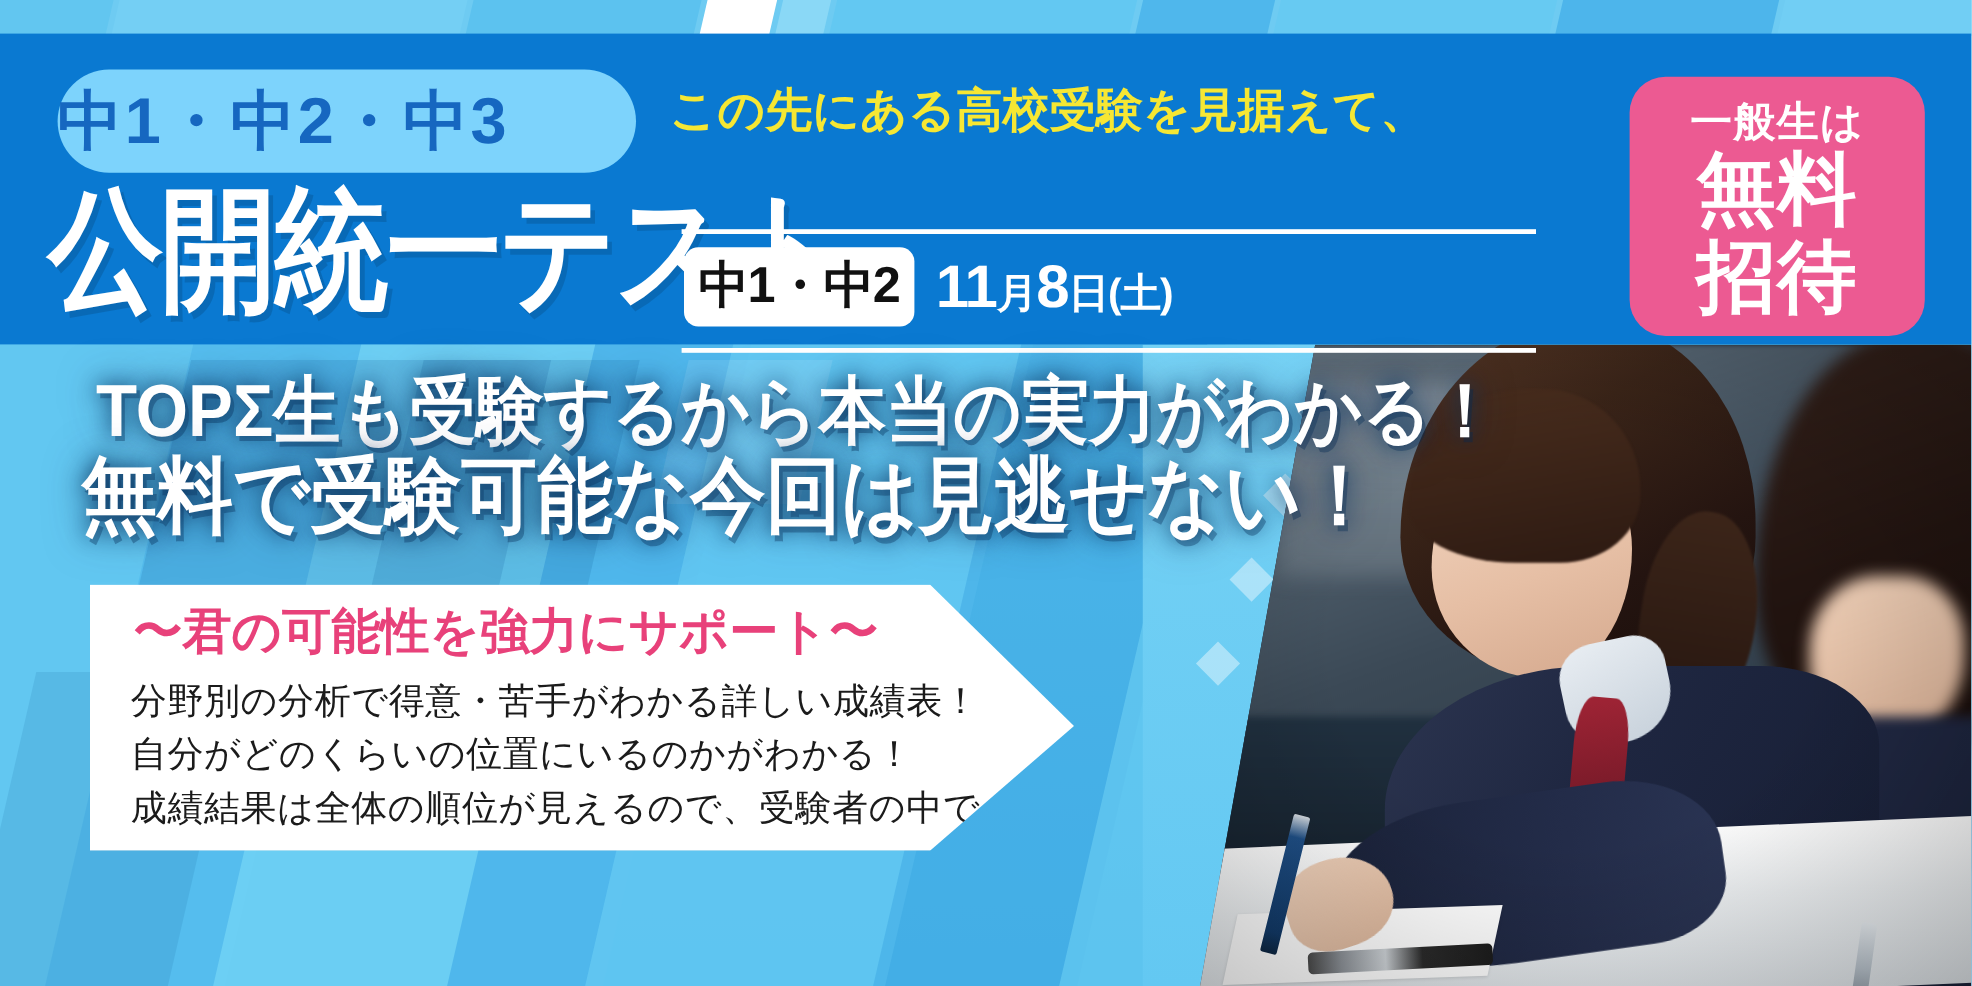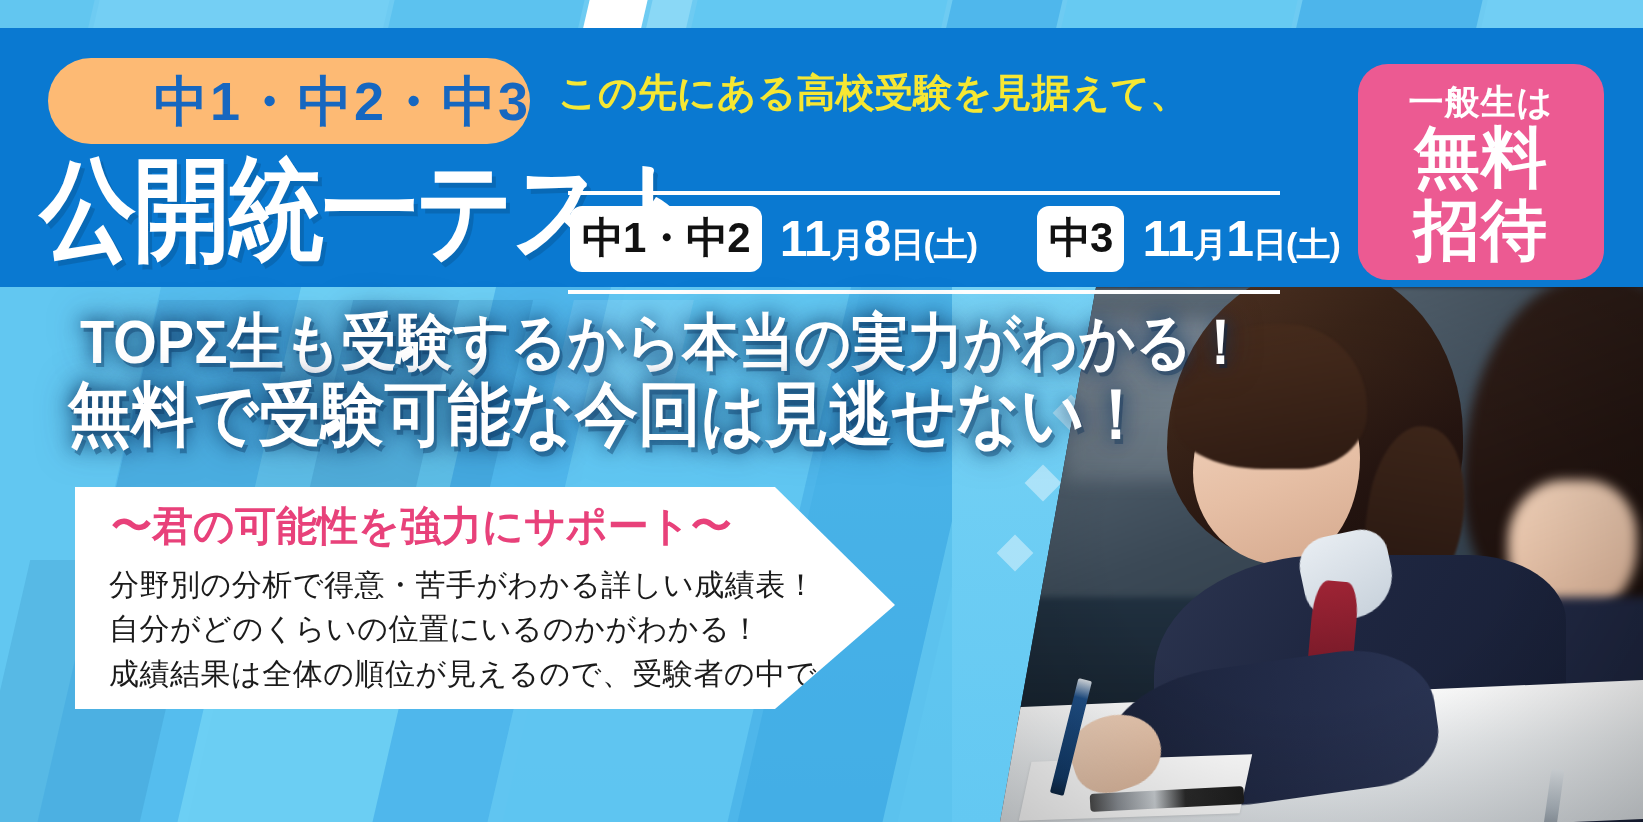--- a/index.html
+++ b/index.html
@@ -244,25 +244,25 @@
     left: 0; top: 28px;
     width: 1643px; height: 259px;
     background: #0a79d1;
     z-index: 5;
   }
 
   .grade-pill {
     position: absolute;
     left: 48px; top: 30px;
     width: 482px; height: 86px;
-    background: #fdba74;
+    background: #7dd3fc;
     border-radius: 43px;
     display: flex;
     align-items: center;
-    justify-content: flex-end;
+    justify-content: flex-start;
   }
   .grade-pill-text {
     color: #1667c0;
     font-size: 54px;
     font-weight: 700;
     letter-spacing: 2px;
     line-height: 1;
     white-space: nowrap;
   }
 
@@ -493,24 +493,20 @@
 
     <div class="divider div-top"></div>
     <div class="divider div-bot"></div>
 
     <div class="date-row">
       <div class="date-group">
         <span class="grade-tag">中1・中2</span>
         <span class="date-text"><span>11</span><span class="sm">月</span><span>8</span><span class="sm">日(土)</span></span>
       </div>
       <div class="date-gap"></div>
-      <div class="date-group">
-        <span class="grade-tag">中3</span>
-        <span class="date-text"><span>11</span><span class="sm">月</span><span>1</span><span class="sm">日(土)</span></span>
-      </div>
     </div>
 
     <div class="free-box">
       <div class="free-small">一般生は</div>
       <div class="free-big">無料</div>
       <div class="free-big">招待</div>
     </div>
 
   </div>
 

